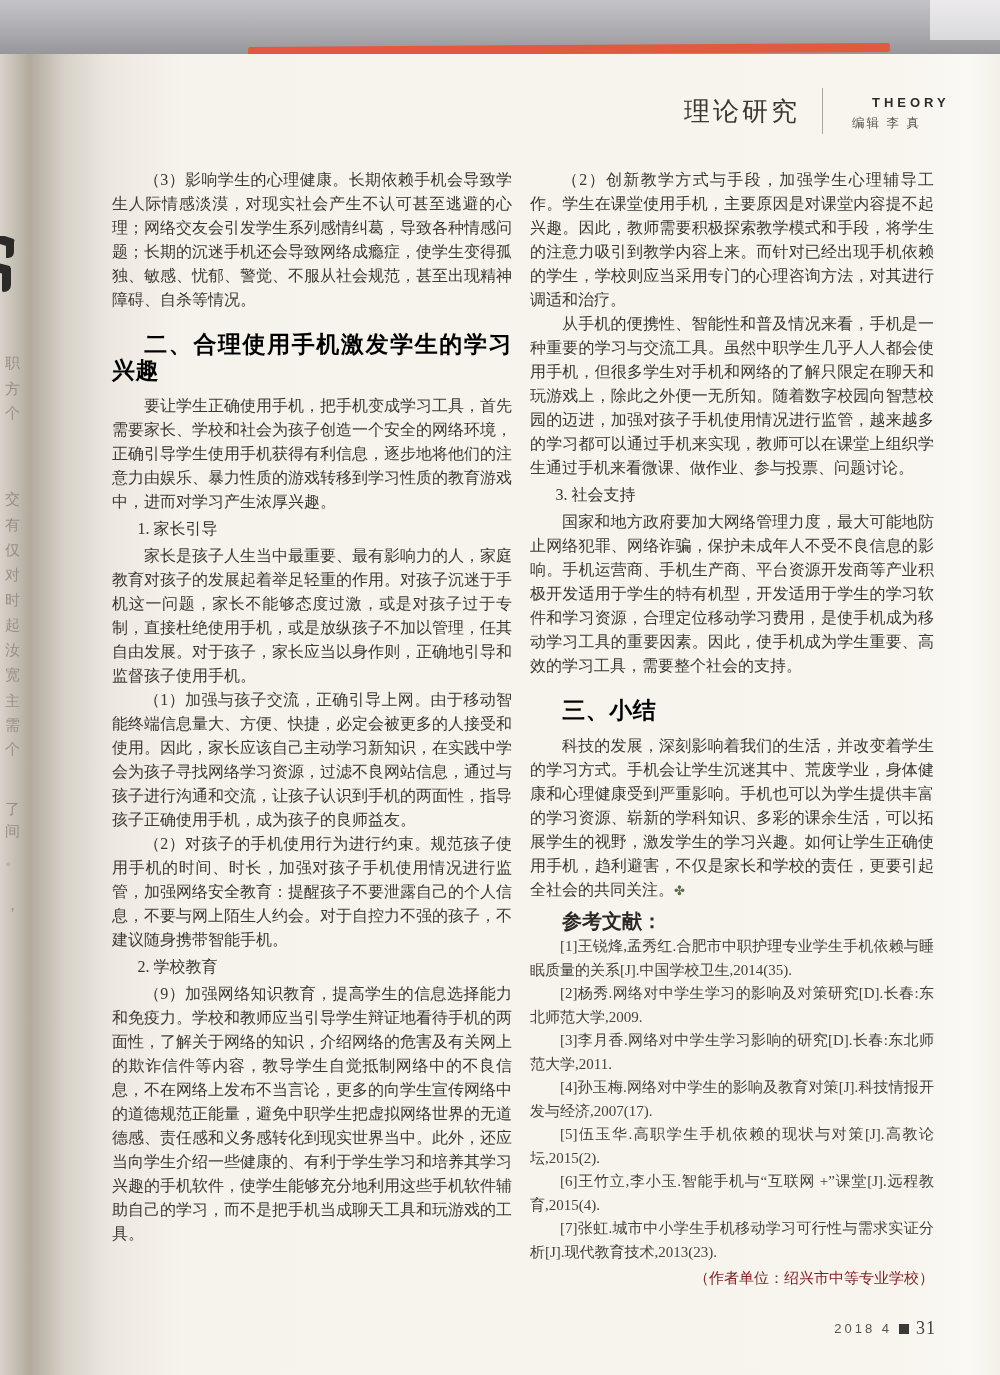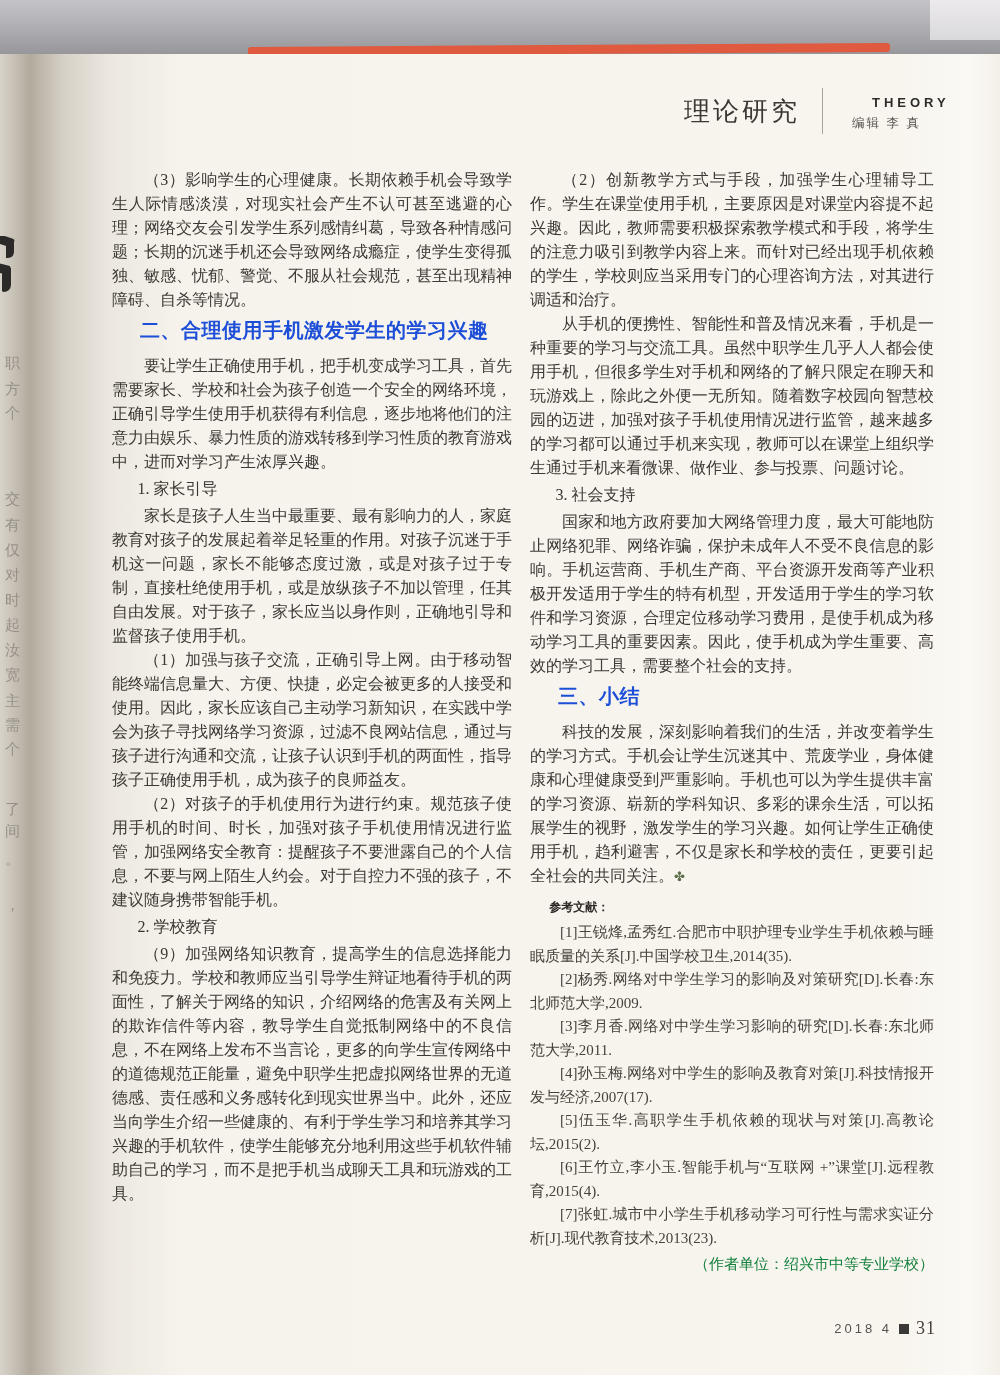--- a/index.html
+++ b/index.html
@@ -57,30 +57,30 @@
     font-family:"Liberation Sans","DejaVu Sans",sans-serif;
   }
 
   
   .col{position:absolute;top:168px;font-size:16px;line-height:24px;text-align:justify;color:#3c3833;}
   .col-left{left:112px;width:400px;}
   .col-right{left:530px;width:404px;}
   .para{margin:0;text-indent:2em;}
   .h2{
     font-family:"Liberation Sans","DejaVu Sans",sans-serif;font-weight:bold;
-    font-size:20px;color:#1d4ed8;letter-spacing:.5px;text-indent:1.4em;
-    margin:5px 0 11px 0;line-height:26px;
+    font-size:23px;color:#000000;letter-spacing:.5px;text-indent:1.4em;
+    margin:19px 0 11px 0;line-height:26px;
   }
   .subhead{margin:3px 0;text-indent:1.6em;font-size:16px;color:#3a3631;}
   .refs-title{
-    margin:6px 0 2px 0;text-indent:1.6em;font-size:12px;color:#2a2724;
+    margin:6px 0 2px 0;text-indent:1.6em;font-size:20px;color:#2a2724;
     font-family:"Liberation Sans","DejaVu Sans",sans-serif;font-weight:bold;
   }
   .ref{margin:0;text-indent:2em;font-size:15px;line-height:23.5px;color:#46413b;}
-  .author-note{margin:2px 0 0 0;text-align:right;font-size:15px;color:#15803d;}
+  .author-note{margin:2px 0 0 0;text-align:right;font-size:15px;color:#7f1d1d;}
   .end-mark{font-size:13px;color:#5e6e4a;}
 
   
   .footer{
     position:absolute;right:64px;bottom:36px;display:flex;align-items:center;gap:7px;
   }
   .footer-issue{
     font-family:"Liberation Sans","DejaVu Sans",sans-serif;font-size:13px;color:#56524d;letter-spacing:3px;
   }
   .footer-square{width:10px;height:10px;background:#3a3937;}

